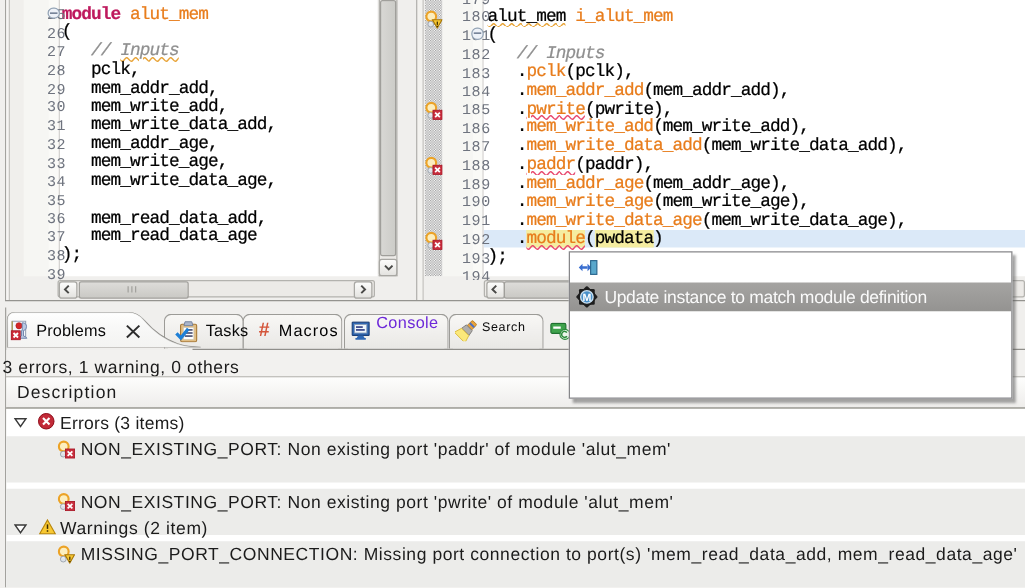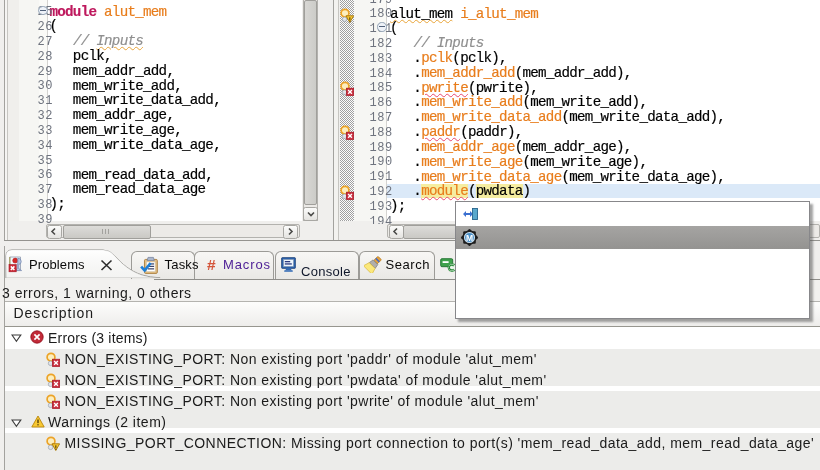--- a/index.html
+++ b/index.html
@@ -241,41 +241,41 @@
     <rect x="6" y="5.3" width="7.5" height="8.5" fill="#fff" stroke="#cfc8b8" stroke-width="0.5"></rect>
     <rect x="9" y="6.5" width="3.6" height="1.1" fill="#3c4468"></rect>
     <rect x="7" y="8.7" width="5.6" height="1.1" fill="#3c4468"></rect>
     <rect x="7" y="10.9" width="5.6" height="1.1" fill="#3c4468"></rect>
     <path d="M7.2,1.2 L12,1.2 L12.8,4 L6.4,4 Z" fill="#aab6cc" stroke="#76839d" stroke-width="0.7"></path>
     <path d="M1,9.5 L4.2,12.8 L9.5,6.2" fill="none" stroke="#1e7fd6" stroke-width="2.4"></path>
   </svg>
   <div class="abs" style="left:161px;top:11.3px;font-size:13px;letter-spacing:0.2px;color:#0a0a0a;">Tasks</div>
 
   <div class="abs" style="left:203.5px;top:9.5px;font-size:15.5px;font-weight:bold;color:#d4553a;">#</div>
-  <div class="abs" style="left:219.5px;top:11.3px;font-size:13px;letter-spacing:0.9px;color:#4c1d95;">Macros</div>
+  <div class="abs" style="left:219.5px;top:11.3px;font-size:13px;letter-spacing:0.9px;color:#000000;">Macros</div>
 
   <svg class="abs" style="left:277px;top:10.5px;" width="16" height="16" viewBox="0 0 16 16">
     <rect x="0.7" y="0.7" width="13.6" height="10.6" rx="0.5" fill="#2f68b4" stroke="#1c3f76" stroke-width="0.9"></rect>
     <rect x="2.6" y="2.6" width="9.8" height="6.8" fill="#eef6fc" stroke="#8a9cb5" stroke-width="0.7"></rect>
     <rect x="3.8" y="4" width="5.4" height="1.3" fill="#2c3a80"></rect>
     <rect x="3.8" y="6.3" width="7" height="1.3" fill="#2c3a80"></rect>
     <path d="M5.5,11.3 L9.5,11.3 L10.7,13.3 L4.3,13.3 Z" fill="#2f68b4"></path>
     <rect x="3.2" y="13.3" width="8.6" height="1.5" rx="0.6" fill="#2f68b4"></rect>
   </svg>
-  <div class="abs" style="left:297.5px;top:18px;font-size:13px;letter-spacing:0.3px;color:#0f172a;">Console</div>
+  <div class="abs" style="left:297.5px;top:4px;font-size:13px;letter-spacing:0.3px;color:#6d28d9;">Console</div>
 
   <svg class="abs" style="left:360px;top:10px;" width="18" height="17" viewBox="0 0 18 17">
     <g transform="rotate(45 9 8)">
       <rect x="7" y="-1" width="5" height="6" rx="1" fill="#e8a33c" stroke="#b47718" stroke-width="0.7"></rect>
       <rect x="7" y="1.2" width="5" height="1.6" fill="#4a6fc4"></rect>
       <path d="M6.2,5 L12.8,5 L13.6,9.5 L5.4,9.5 Z" fill="#b0aeac" stroke="#7e7c7a" stroke-width="0.7"></path>
       <path d="M5.4,9.7 L13.6,9.7 L15.5,16 L3.5,16 Z" fill="#fbe87a" stroke="#d8b83c" stroke-width="0.7"></path>
     </g>
   </svg>
-  <div class="abs" style="left:382px;top:11.3px;font-size:13px;letter-spacing:0.55px;color:#0a0a0a;">Search</div>
+  <div class="abs" style="left:382px;top:11.3px;font-size:10px;letter-spacing:0.55px;color:#0a0a0a;">Search</div>
 
   <svg class="abs" style="left:436px;top:12px;" width="17" height="15" viewBox="0 0 17 15">
     <rect x="0.7" y="0.7" width="12" height="8" rx="1.2" fill="#3fa24c" stroke="#1f7030" stroke-width="0.9"></rect>
     <rect x="2.6" y="3.2" width="6" height="1.8" fill="#fff"></rect>
     <circle cx="12" cy="9.5" r="4" fill="#eaf6ea" stroke="#2a8a3a" stroke-width="0.9"></circle>
     <path d="M13.6,8 A2.4,2.4 0 1 0 13.6,11" fill="none" stroke="#2a8a3a" stroke-width="1.2"></path>
   </svg>
 
   <div class="abs" style="left:1px;top:34px;width:815.5px;height:20.7px;background:#f2f1ef;"></div>
   <div class="abs ui" style="left:-1.5px;top:39.2px;letter-spacing:0.5px;">3 errors, 1 warning, 0 others</div>
@@ -294,26 +294,20 @@
       <circle cx="7" cy="7" r="6.2" fill="#c22a38" stroke="#8e0a18" stroke-width="0.8"></circle>
       <path d="M4.4,4.4 L9.6,9.6 M9.6,4.4 L4.4,9.6" stroke="#fff" stroke-width="1.7"></path>
     </svg>
     <div class="abs ui" style="left:43.5px;top:1.9px;letter-spacing:0.2px;">Errors (3 items)</div>
   </div>
   <div class="trow gray" style="top:102.8px;">
     <svg class="abs" style="left:41px;top:2.8px;" width="14" height="15" viewBox="0 0 14 15">
         <use href="#bulbx"></use>
       </svg>
     <div class="abs ui" style="left:60px;top:1.9px;">NON_EXISTING_PORT: Non existing port 'paddr' of module 'alut_mem'</div>
-  </div>
-  <div class="trow" style="top:123.9px;">
-    <svg class="abs" style="left:41px;top:2.8px;" width="14" height="15" viewBox="0 0 14 15">
-        <use href="#bulbx"></use>
-      </svg>
-    <div class="abs ui" style="left:60px;top:1.9px;">NON_EXISTING_PORT: Non existing port 'pwdata' of module 'alut_mem'</div>
   </div>
   <div class="trow gray" style="top:145px;padding-left:44px;">
     <svg class="abs" style="left:41px;top:2.8px;" width="14" height="15" viewBox="0 0 14 15">
         <use href="#bulbx"></use>
       </svg>
     <div class="abs ui" style="left:60px;top:1.9px;">NON_EXISTING_PORT: Non existing port 'pwrite' of module 'alut_mem'</div>
   </div>
   <div class="trow" style="top:166.1px;">
     <svg class="abs" style="left:6.5px;top:6.8px;" width="11" height="9">
         <path d="M1,1 L9.8,1 L5.4,7.2 Z" fill="#fff" stroke="#3a3a3a" stroke-width="1.1"></path>
@@ -342,13 +336,14 @@
   <div class="abs" style="left:0px;top:24.8px;width:353px;height:22.6px;background:linear-gradient(#a5a4a2,#949391);"></div>
   <svg class="abs" style="left:4.5px;top:26px;" width="19" height="19" viewBox="0 0 19 19">
     <g fill="#1e1e1e">
       <rect x="3.2" y="3.2" width="12.6" height="12.6" rx="1"></rect>
       <rect x="3.2" y="3.2" width="12.6" height="12.6" rx="1" transform="rotate(45 9.5 9.5)"></rect>
     </g>
     <circle cx="9.5" cy="9.5" r="6.9" fill="#1e1e1e"></circle>
     <circle cx="9.5" cy="9.5" r="5" fill="#4a90c8" stroke="#c8dff0" stroke-width="1.1"></circle>
     <text x="9.5" y="12.6" font-size="8.5" font-weight="bold" fill="#fff" text-anchor="middle" font-family="Liberation Sans">M</text>
   </svg>
+  <div class="abs ui" style="left:28px;top:27.8px;letter-spacing:-0.25px;color:#fafafa;">Update instance to match module definition</div>
 </div>
 
 </body></html>

